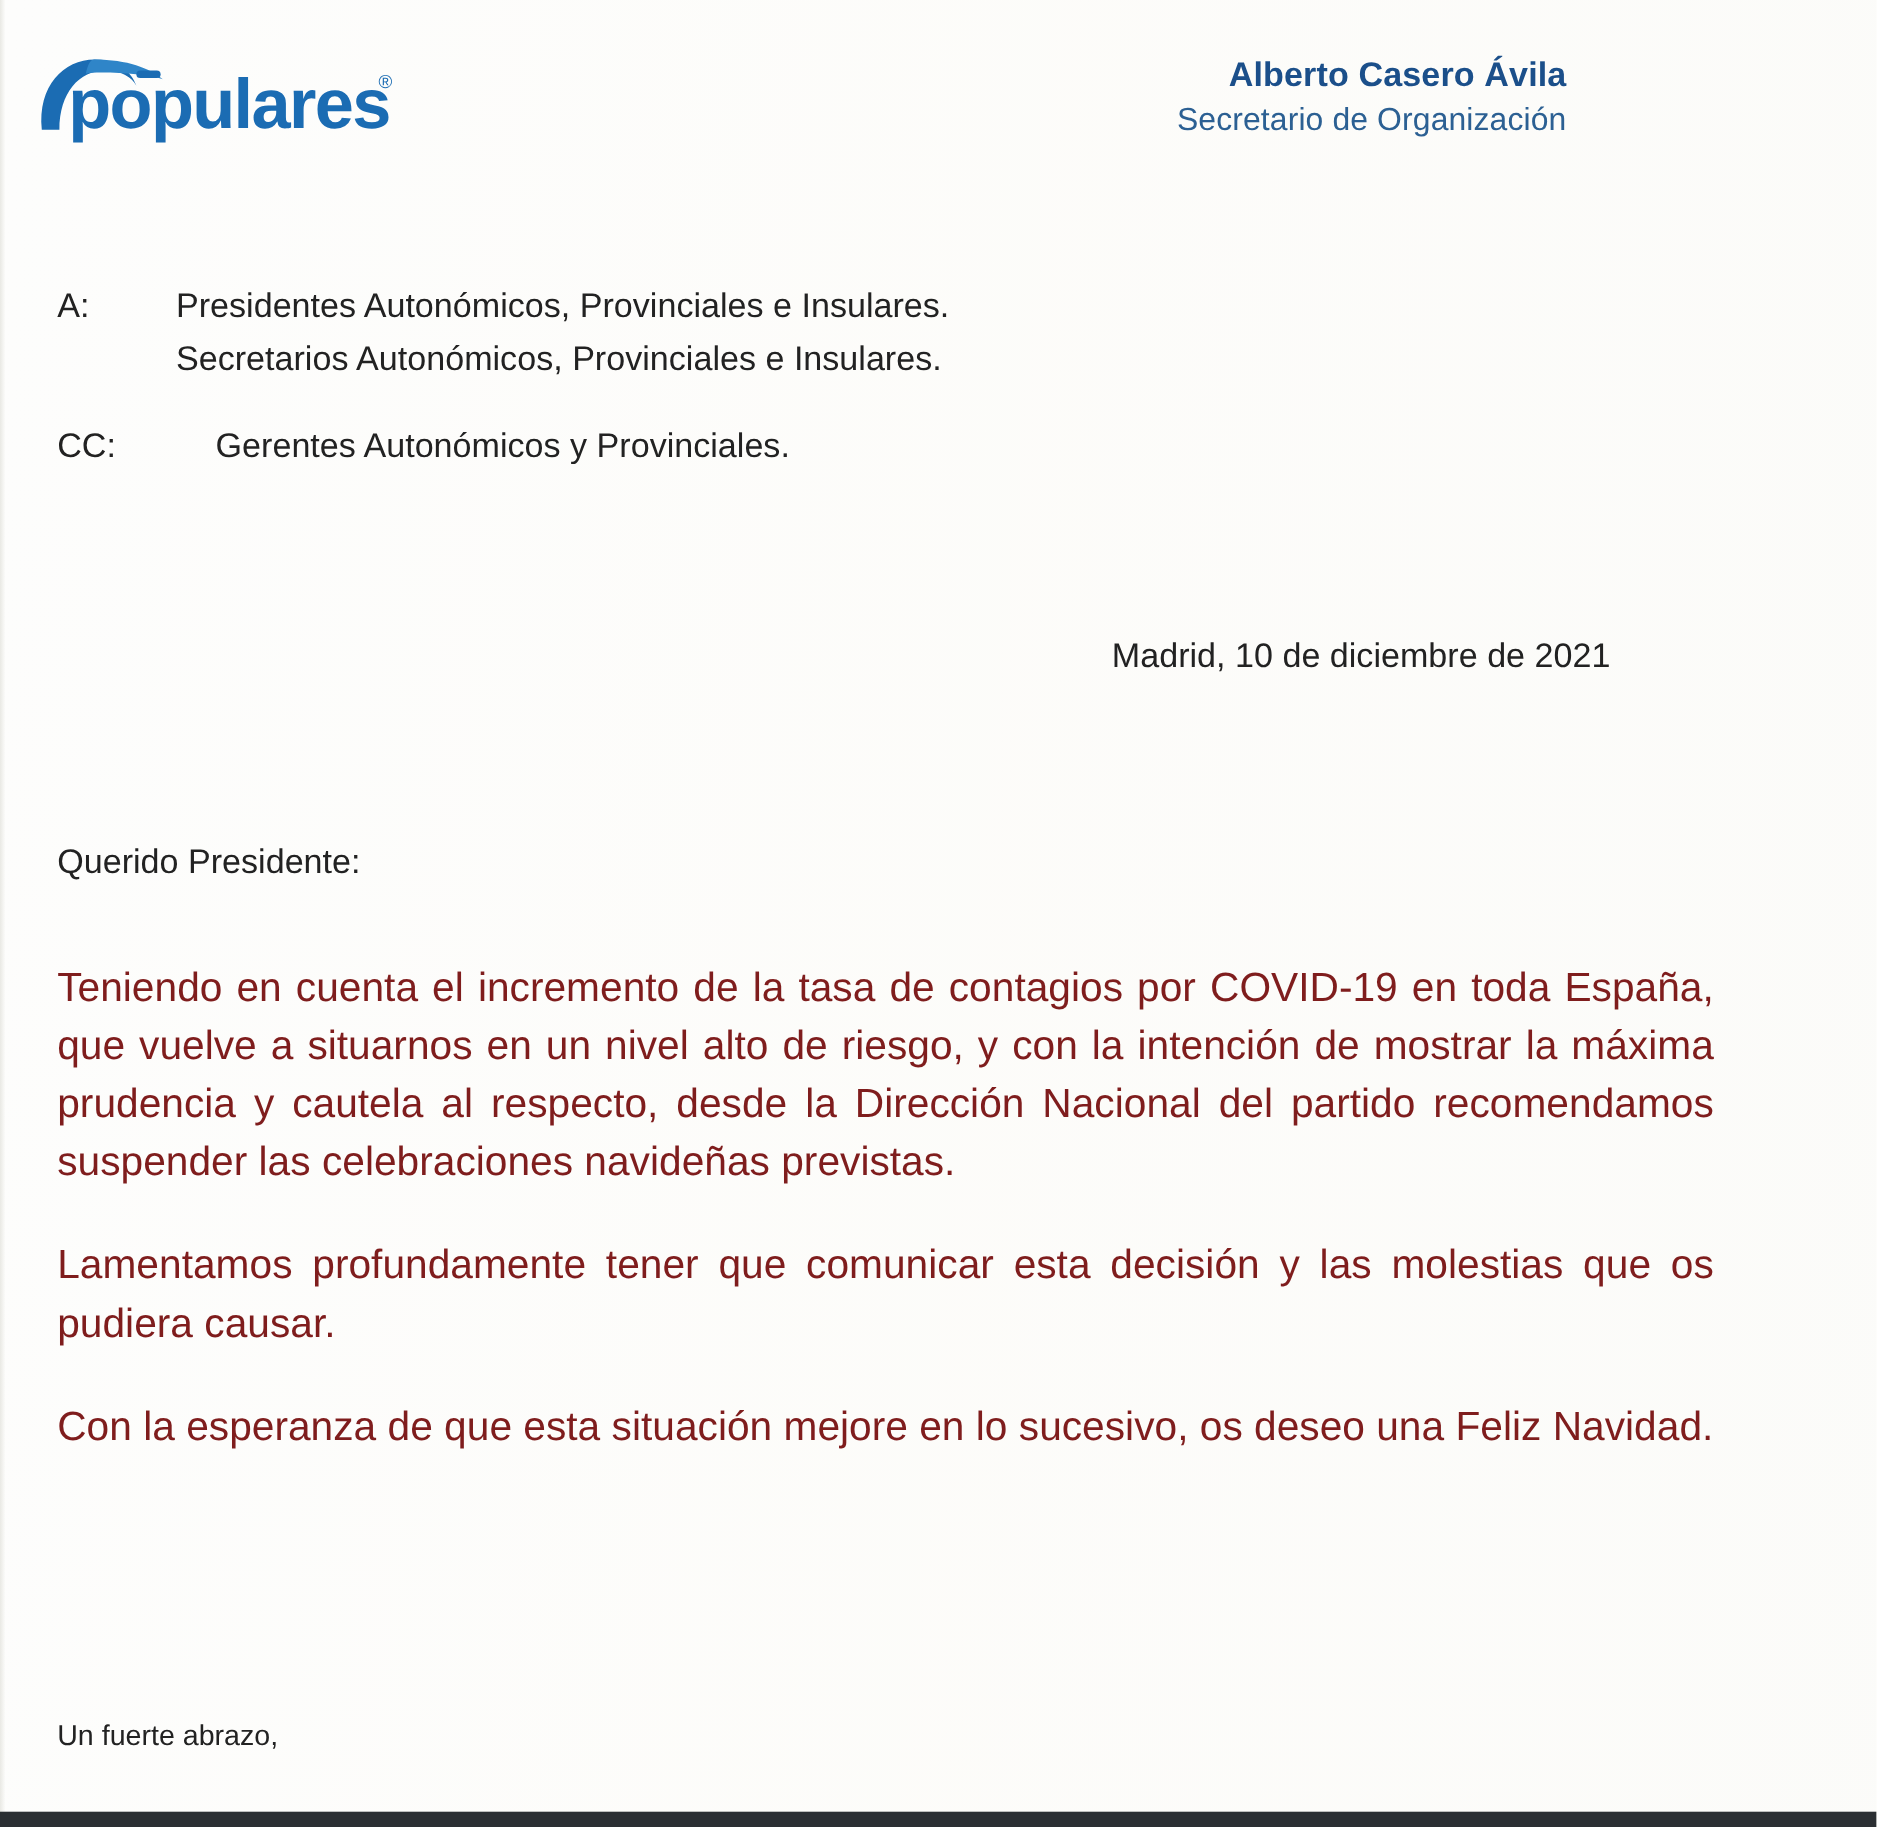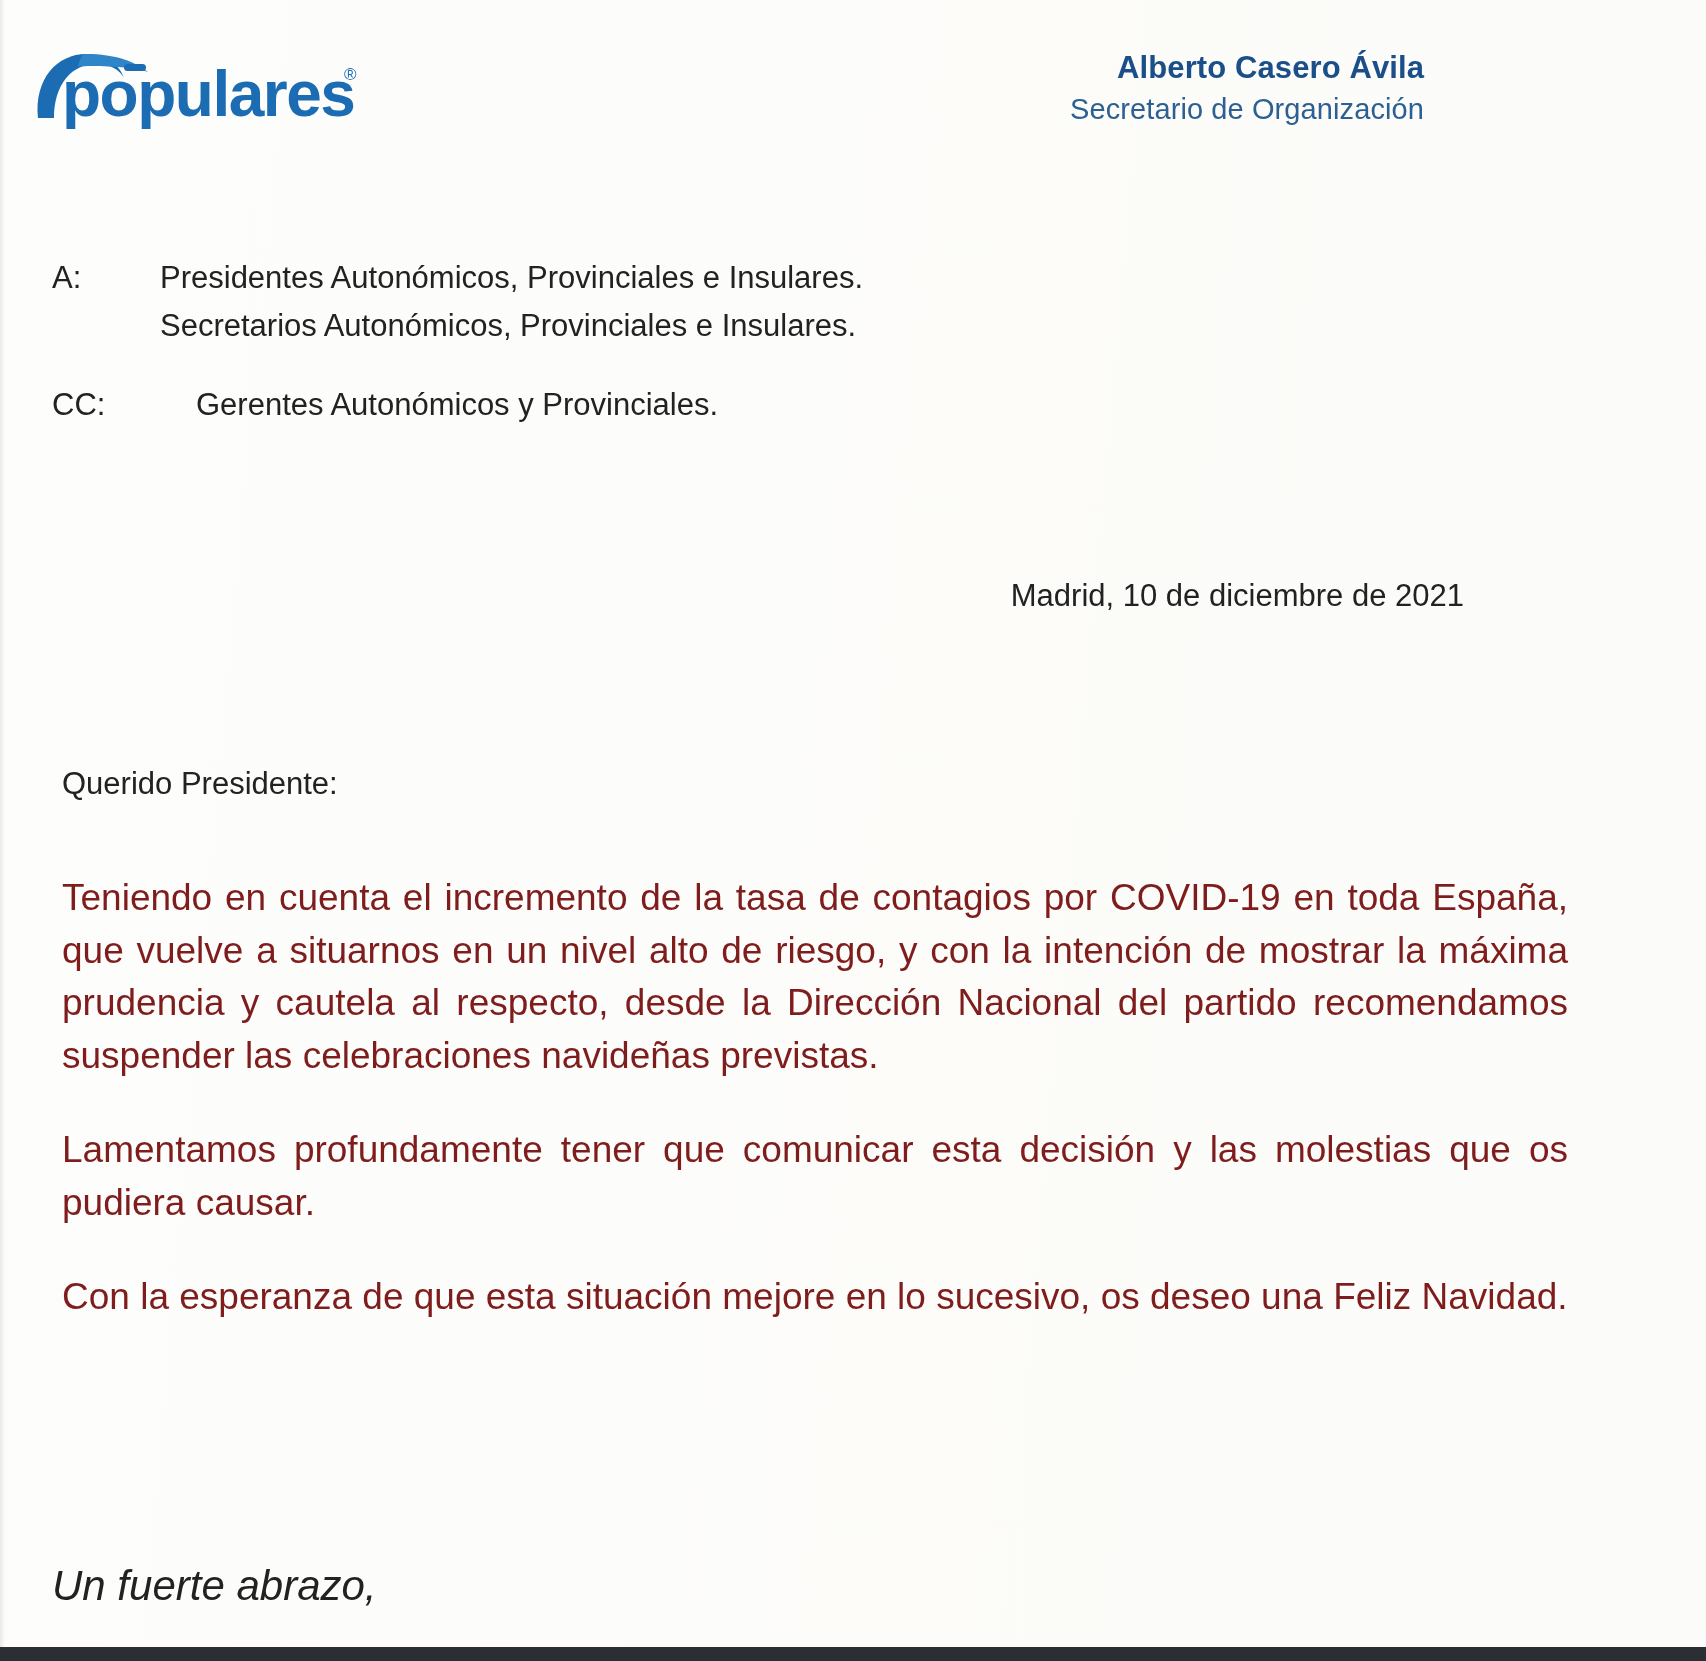--- a/index.html
+++ b/index.html
@@ -106,21 +106,21 @@
     right: 282px;
     top: 578px;
     font-size: 31px;
     color: #222222;
     white-space: nowrap;
   }
 
   
   #letter-body {
     position: absolute;
-    left: 62px;
+    left: 52px;
     top: 766px;
     width: 1506px;
   }
   #salutation {
     font-size: 31px;
     color: #222222;
     margin: 0 0 70px 0;
     white-space: nowrap;
   }
   .body-par {
@@ -130,24 +130,23 @@
     text-align: justify;
     text-justify: inter-word;
     margin: 0 0 42px 0;
   }
   .body-par:last-child { margin-bottom: 0; }
 
   #closing {
     position: absolute;
     left: 52px;
     top: 1562px;
-    font-size: 42px;
-    color: #222222;
-    white-space: nowrap;
-    font-style: italic;
+    font-size: 26px;
+    color: #222222;
+    white-space: nowrap;
   }
 
   
   #bottom-edge {
     position: absolute;
     left: 0;
     bottom: 0;
     width: 1706px;
     height: 14px;
     background: #2b2f33;

